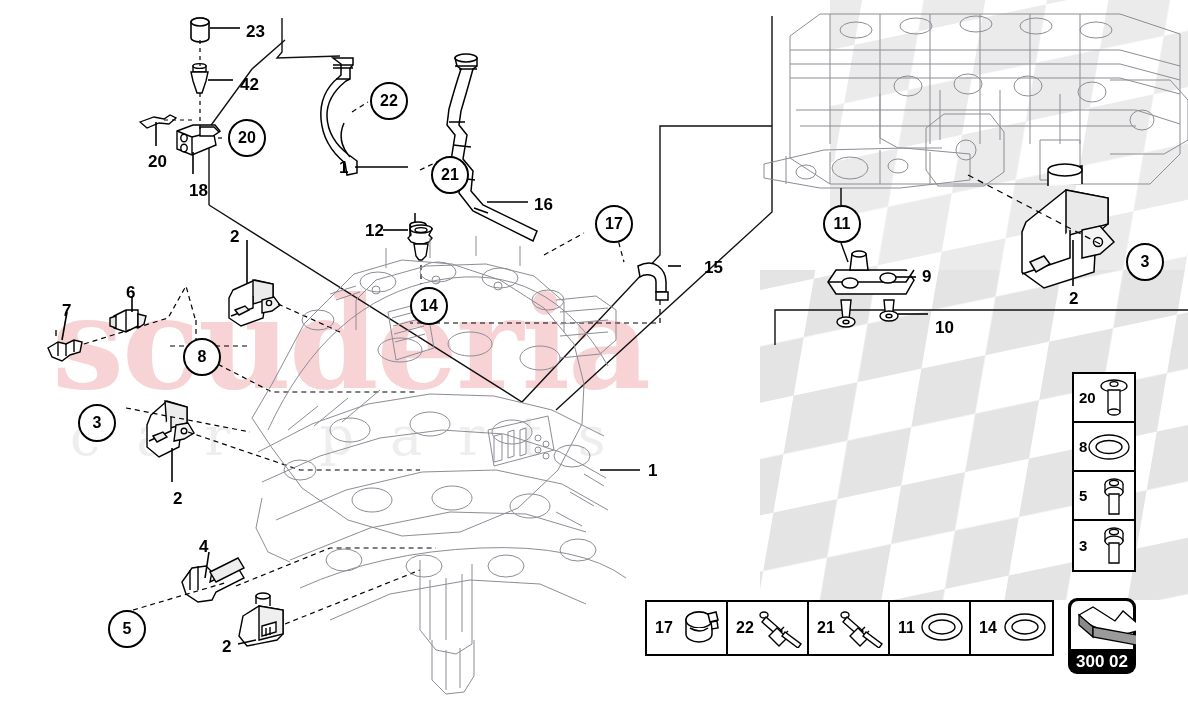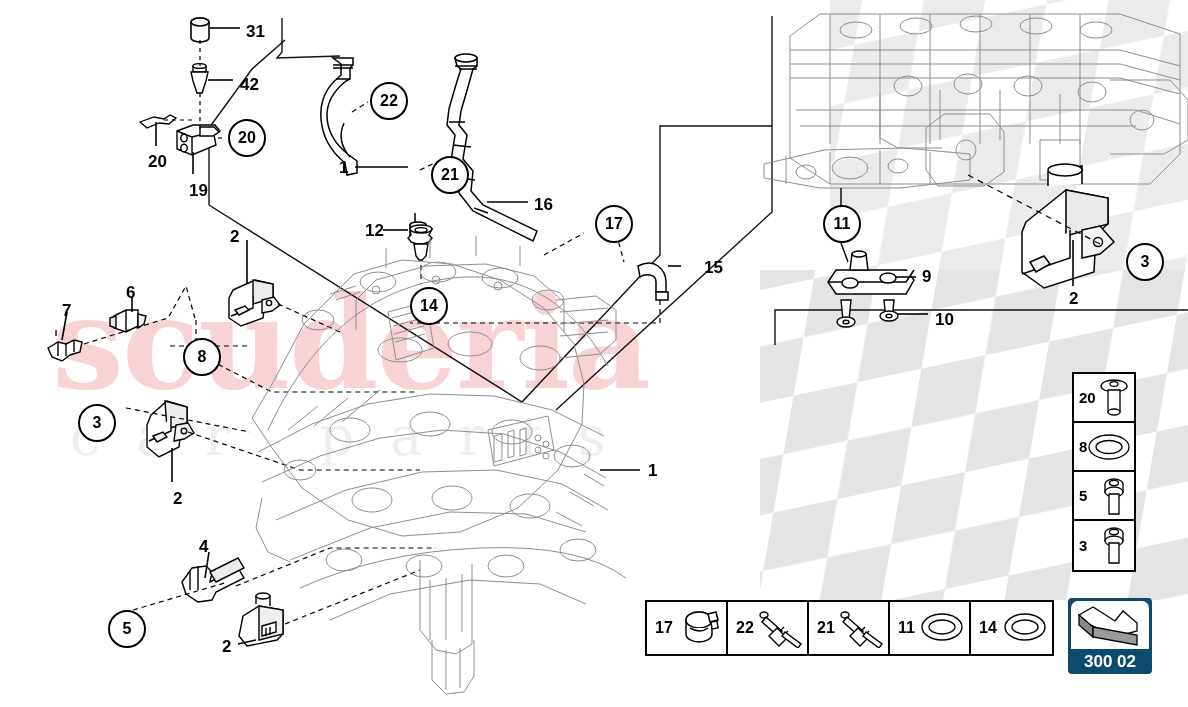--- a/index.html
+++ b/index.html
@@ -19,21 +19,21 @@
   .legend-cell{width:81px;height:52px;border-right:2px solid #000;position:relative;
                display:flex;align-items:center;box-sizing:border-box;}
   .legend-cell:last-child{border-right:none;}
   .legend-num{font-weight:bold;font-size:16px;margin-left:8px;}
   .legend-art{position:absolute;right:4px;top:4px;}
   .rbox{position:absolute;left:1072px;top:372px;width:60px;border:2px solid #000;background:#fff;}
   .rbox-row{height:49px;border-bottom:2px solid #000;display:flex;align-items:center;position:relative;box-sizing:border-box;}
   .rbox-row:last-child{border-bottom:none;}
   .rbox-num{font-weight:bold;font-size:15px;margin-left:5px;}
   .rbox-art{position:absolute;right:3px;top:2px;}
-  .badge{position:absolute;left:1068px;top:598px;width:84px;height:76px;background:#0c4a6e;border-radius:4px;overflow:hidden;}
+  .badge{position:absolute;left:1068px;top:598px;width:68px;height:76px;background:#000000;border-radius:9px;overflow:hidden;}
   .badge-top{height:48px;background:#fff;margin:3px 3px 0 3px;border-radius:7px 7px 0 0;position:relative;}
   .badge-txt{position:absolute;left:0;right:0;bottom:2px;text-align:center;color:#fff;font-weight:bold;font-size:17px;}
 </style>
 </head>
 <body>
 
 <div id="stage">
 
   <div class="wm-top">scuderia</div>
   <div class="wm-bot">car parts</div>
@@ -359,37 +359,37 @@
   <div class="callout" style="left:108px;top:610px">
       <span>5</span>
     </div>
   <div class="callout" style="left:823px;top:205px">
       <span>11</span>
     </div>
   <div class="callout" style="left:1126px;top:243px">
       <span>3</span>
     </div>
 
-  <div class="lbl" style="left:246px;top:23px">31</div>
+  <div class="lbl" style="left:246px;top:23px">23</div>
   <div class="lbl" style="left:240px;top:76px">42</div>
   <div class="lbl" style="left:148px;top:153px">20</div>
-  <div class="lbl" style="left:189px;top:182px">19</div>
+  <div class="lbl" style="left:189px;top:182px">18</div>
   <div class="lbl" style="left:339px;top:159px">1</div>
   <div class="lbl" style="left:365px;top:222px">12</div>
   <div class="lbl" style="left:534px;top:196px">16</div>
   <div class="lbl" style="left:704px;top:259px">15</div>
   <div class="lbl" style="left:230px;top:228px">2</div>
   <div class="lbl" style="left:62px;top:302px">7</div>
   <div class="lbl" style="left:126px;top:284px">6</div>
   <div class="lbl" style="left:173px;top:490px">2</div>
   <div class="lbl" style="left:199px;top:538px">4</div>
   <div class="lbl" style="left:222px;top:638px">2</div>
   <div class="lbl" style="left:648px;top:462px">1</div>
   <div class="lbl" style="left:922px;top:268px">9</div>
-  <div class="lbl" style="left:935px;top:311px">10</div>
+  <div class="lbl" style="left:935px;top:319px">10</div>
   <div class="lbl" style="left:1069px;top:290px">2</div>
 
   <div class="rbox">
     <div class="rbox-row">
       <span class="rbox-num">20</span>
       <span class="rbox-art">
         <svg width="34" height="44">
             <g stroke="#000" stroke-width="1.3" fill="#fff">
           <ellipse cx="17" cy="10" rx="13" ry="6"></ellipse>
               <ellipse cx="17" cy="8" rx="4" ry="2.4"></ellipse>

